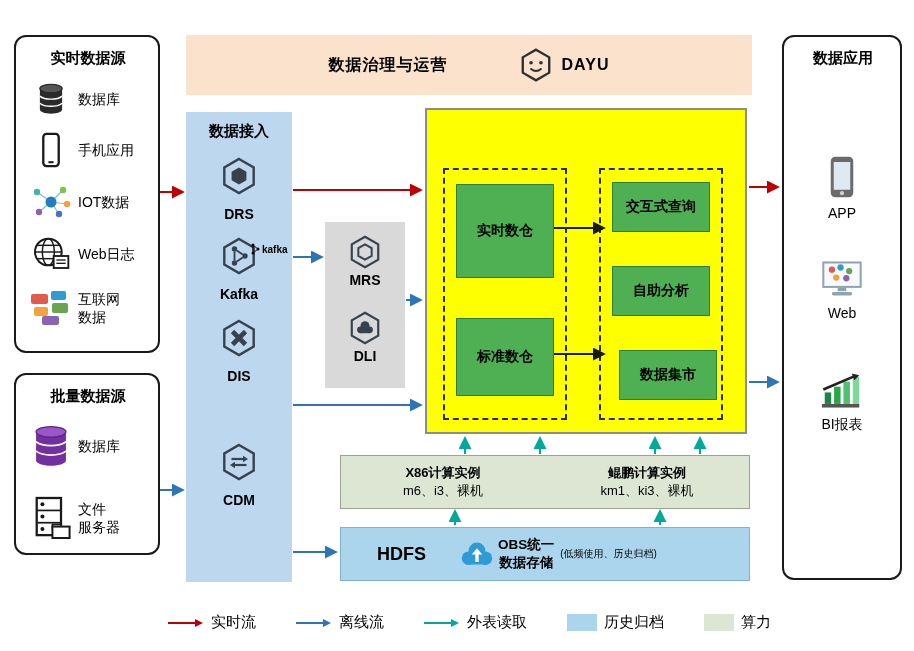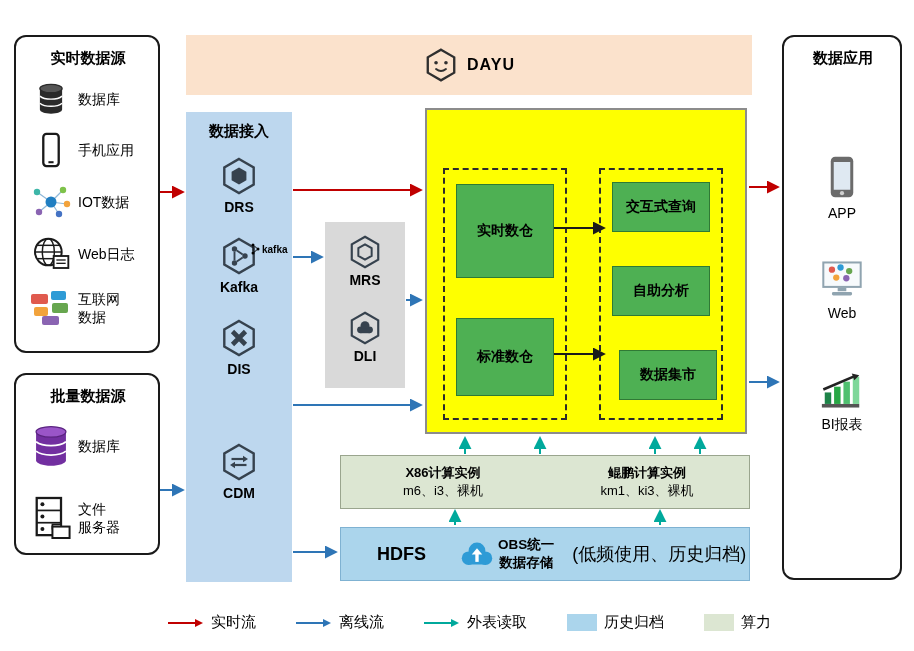--- a/index.html
+++ b/index.html
@@ -12,53 +12,54 @@
   .dayu{display:flex;align-items:center;gap:8px;font-weight:bold;font-size:16px;letter-spacing:1px}
   
   .srcbox{position:absolute;background:#fff;border:2px solid #1a1a1a;border-radius:12px;padding:8px 6px 4px 8px}
   .ptitle{font-weight:bold;font-size:15px;text-align:center;padding:4px 0 6px 0}
   .srow{display:flex;align-items:center}
   .sicon{flex:0 0 54px;display:flex;justify-content:center}
   .slabel{font-size:14px;line-height:1.3;white-space:pre-line}
   
   .col-ingest{position:absolute;left:186px;top:112px;width:106px;height:470px;background:#bdd7ee}
   .col-title{font-weight:bold;font-size:15px;text-align:center;padding-top:10px}
-  .svc{position:absolute;left:0;width:106px;display:flex;flex-direction:column;align-items:center;gap:3px}
+  .svc{position:absolute;left:0;width:106px;display:flex;flex-direction:column;align-items:center;gap:10px}
   .svc-label{font-weight:bold;font-size:14px}
   .kafka-tag{position:absolute;left:64px;top:6px;display:flex;align-items:center;gap:2px;font-weight:bold;font-size:10px}
   .graybox{position:absolute;left:325px;top:222px;width:80px;height:166px;background:#d9d9d9}
   .svc2{position:absolute;left:0;width:80px;display:flex;flex-direction:column;align-items:center;gap:2px}
   
   .dws{position:absolute;left:425px;top:108px;width:322px;height:326px;background:#feff00;border:2px solid #8c8c8c}
   .dws-title{display:flex;align-items:center;justify-content:center;gap:8px;padding-top:7px;font-weight:bold;font-size:15px}
   .dashed{position:absolute;border:2px dashed #2b2b2b}
   .module{position:absolute;background:#4eb053;border:1px solid #2f7a35;display:flex;align-items:center;justify-content:center;font-weight:bold;font-size:14px;text-align:left}
   
   .compute{position:absolute;left:340px;top:455px;width:410px;height:54px;background:#dce6d2;border:1px solid #9aa58e;display:flex}
   .compute>div{flex:1;display:flex;flex-direction:column;align-items:center;justify-content:center;line-height:1.35}
   .comp-t{font-weight:bold;font-size:13px}
   .comp-s{font-size:13px}
   .hdfs{position:absolute;left:340px;top:527px;width:410px;height:54px;background:#abd5ec;border:1px solid #7fb2d2;display:flex;align-items:center}
   .hdfs-name{font-weight:bold;font-size:18px;margin-left:36px}
   .obs-text{font-weight:bold;font-size:13.5px;white-space:pre-line;line-height:1.3;text-align:center}
-  .obs-note{font-size:18px;margin-left:18px}
+  .obs-note{font-size:10px;margin-left:6px}
   
   .appitem{position:absolute;left:0;width:100%;display:flex;flex-direction:column;align-items:center;gap:6px}
   .applabel{font-size:14px}
   
   .legend{position:absolute;left:168px;top:613px;display:flex;align-items:center;gap:40px;font-size:15px}
   .lg{display:flex;align-items:center;gap:7px}
   .overlay{position:absolute;left:0;top:0;pointer-events:none;z-index:30}
 </style>
 </head>
 <body>
 
 <div class="canvas">
 
   <div class="banner">
+    <span class="banner-title">数据治理与运营</span>
     <span class="dayu">
       <svg width="36" height="36" viewBox="0 0 40 40">
         <polygon points="20,3 34.7,11.5 34.7,28.5 20,37 5.3,28.5 5.3,11.5" fill="none" stroke="#2f2f2f" stroke-width="2.6"></polygon>
         <circle cx="14.5" cy="17.5" r="2" fill="#2f2f2f"></circle>
         <circle cx="25.5" cy="17.5" r="2" fill="#2f2f2f"></circle>
         <path d="M14.5 24.5 q5.5 4.5 11 0" fill="none" stroke="#2f2f2f" stroke-width="2.2" stroke-linecap="round"></path>
       </svg>
       <span>DAYU</span>
     </span>
   </div>

